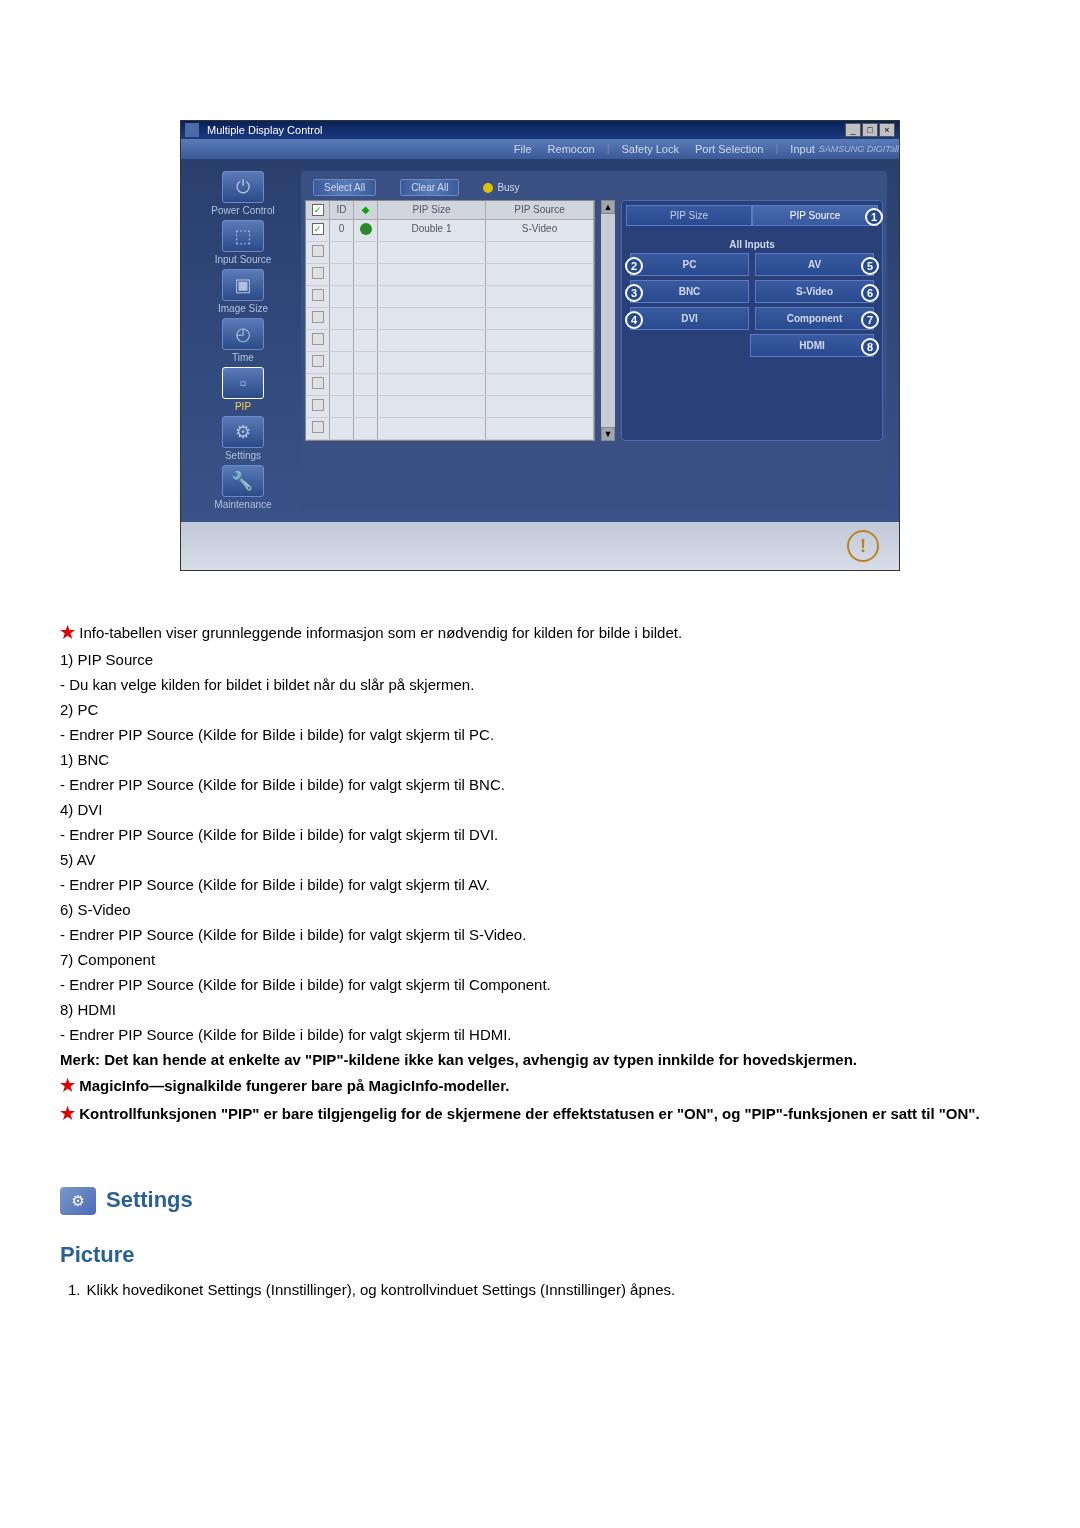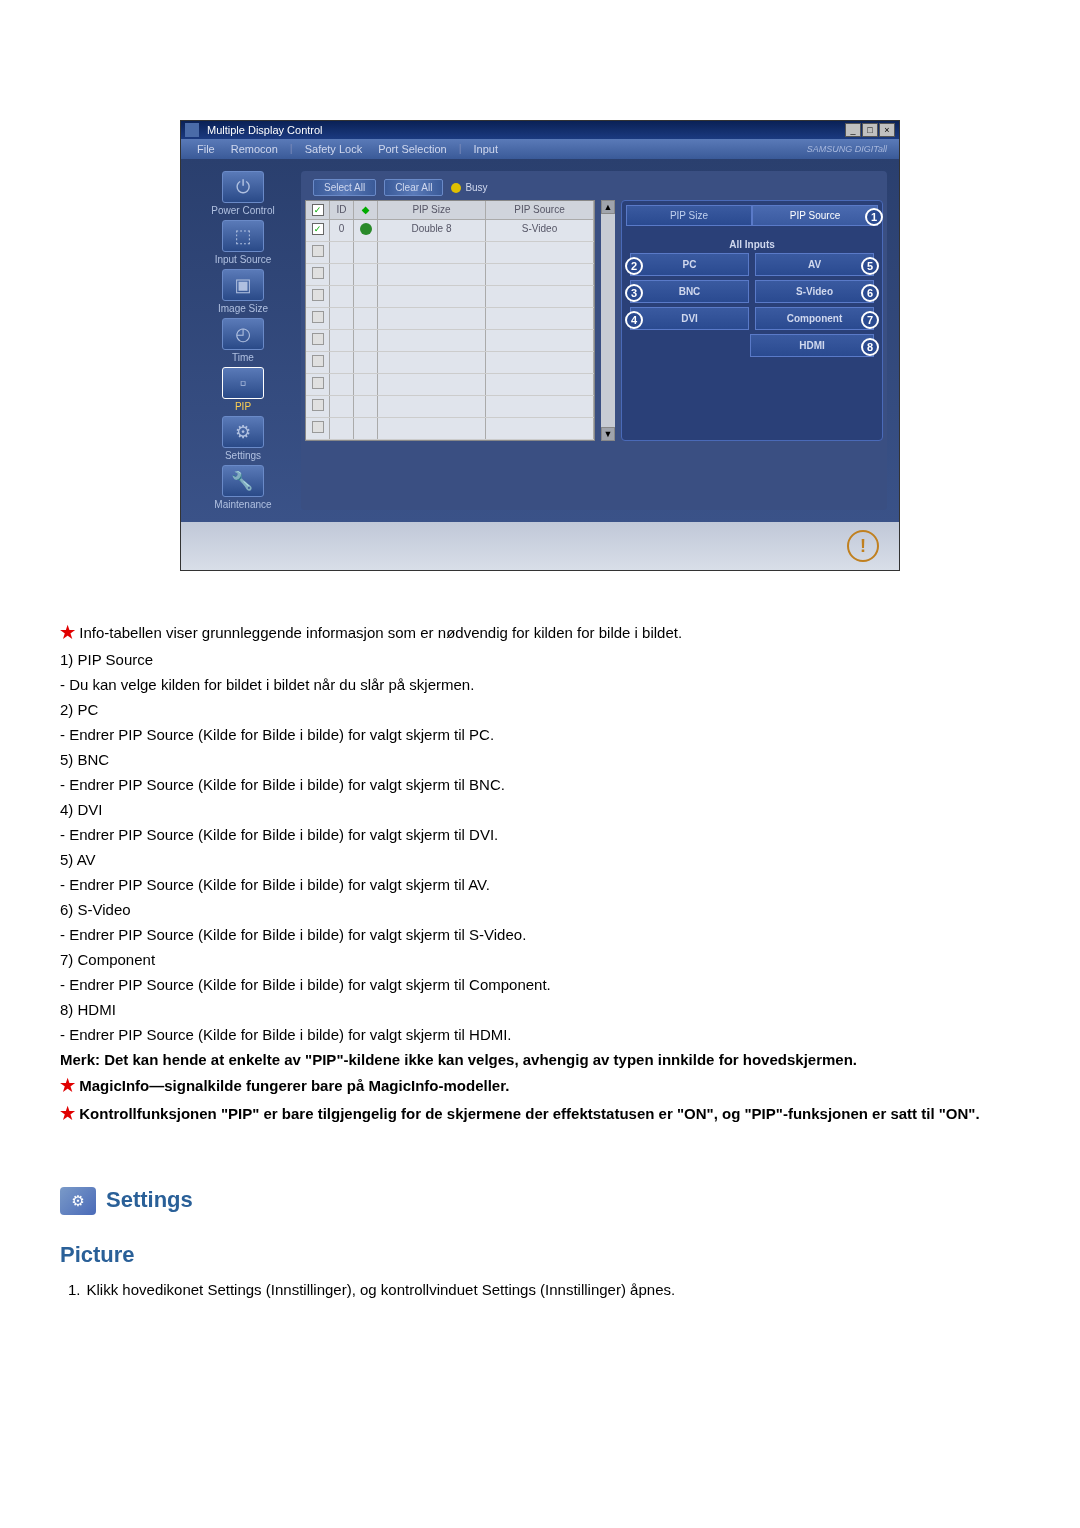--- a/index.html
+++ b/index.html
@@ -33,23 +33,23 @@
     .win-btn {
       width: 16px; height: 14px; background: #c0c0c0;
       border: 1px solid #555; font-size: 9px;
       display: flex; align-items: center; justify-content: center;
       color: #000;
     }
     .menubar {
       background: linear-gradient(to bottom, #5a7ab8, #3a5a98);
       color: #d0d8ee;
       font-size: 11px;
-      padding: 3px 12px;
-      display: flex;
-      justify-content: space-between;
+      padding: 3px 0;
+      display: flex;
+      justify-content: flex-end;
       align-items: center;
     }
     .menubar-left { display: flex; gap: 8px; }
     .menubar-item { padding: 1px 4px; }
     .brand { font-size: 9px; font-style: italic; color: #a8b8dd; }
     .content-area {
       background: linear-gradient(to bottom, #2a3f6e, #3a5288);
       display: flex;
       padding: 12px;
       gap: 8px;
@@ -76,21 +76,21 @@
     }
     .sidebar-item.active .sidebar-icon { border-color: #fff; }
     .main-panel {
       flex: 1;
       background: #3a4f82;
       border-radius: 4px;
       padding: 4px;
     }
     .toolbar {
       display: flex;
-      gap: 8px;
+      gap: 24px;
       padding: 4px 8px;
       align-items: center;
     }
     .tool-btn {
       background: linear-gradient(to right, #3a5a98, #5a7ab8, #3a5a98);
       color: #d0d8ee;
       font-size: 10px;
       padding: 2px 10px;
       border: 1px solid #6a8ac8;
       border-radius: 2px;
@@ -361,21 +361,21 @@
             <div class="dt-cell c1"><span class="check-on">✓</span></div>
             <div class="dt-cell c2">ID</div>
             <div class="dt-cell c3"><span style="color:#0a0;">◆</span></div>
             <div class="dt-cell c4">PIP Size</div>
             <div class="dt-cell c5">PIP Source</div>
           </div>
           <div class="dt-row">
             <div class="dt-cell c1"><span class="check-on">✓</span></div>
             <div class="dt-cell c2">0</div>
             <div class="dt-cell c3"><span class="status-dot-g"></span></div>
-            <div class="dt-cell c4">Double 8</div>
+            <div class="dt-cell c4">Double 1</div>
             <div class="dt-cell c5">S-Video</div>
           </div>
           <div class="dt-row">
               <div class="dt-cell c1"><span class="check-off"></span></div>
               <div class="dt-cell c2"></div>
               <div class="dt-cell c3"></div>
               <div class="dt-cell c4"></div>
               <div class="dt-cell c5"></div>
             </div>
           <div class="dt-row">
@@ -497,21 +497,21 @@
     <div class="status-icon">!</div>
   </div>
 </div>
 
 <div class="doc">
   <p><span class="star">★</span><span>Info-tabellen viser grunnleggende informasjon som er nødvendig for kilden for bilde i bildet.</span></p>
   <p class="num-item">1)  PIP Source</p>
   <p class="sub">- Du kan velge kilden for bildet i bildet når du slår på skjermen.</p>
   <p class="num-item">2)  PC</p>
   <p class="sub">- Endrer PIP Source (Kilde for Bilde i bilde) for valgt skjerm til PC.</p>
-  <p class="num-item">5)  BNC</p>
+  <p class="num-item">1)  BNC</p>
   <p class="sub">- Endrer PIP Source (Kilde for Bilde i bilde) for valgt skjerm til BNC.</p>
   <p class="num-item">4)  DVI</p>
   <p class="sub">- Endrer PIP Source (Kilde for Bilde i bilde) for valgt skjerm til DVI.</p>
   <p class="num-item">5)  AV</p>
   <p class="sub">- Endrer PIP Source (Kilde for Bilde i bilde) for valgt skjerm til AV.</p>
   <p class="num-item">6)  S-Video</p>
   <p class="sub">- Endrer PIP Source (Kilde for Bilde i bilde) for valgt skjerm til S-Video.</p>
   <p class="num-item">7)  Component</p>
   <p class="sub">- Endrer PIP Source (Kilde for Bilde i bilde) for valgt skjerm til Component.</p>
   <p class="num-item">8)  HDMI</p>

